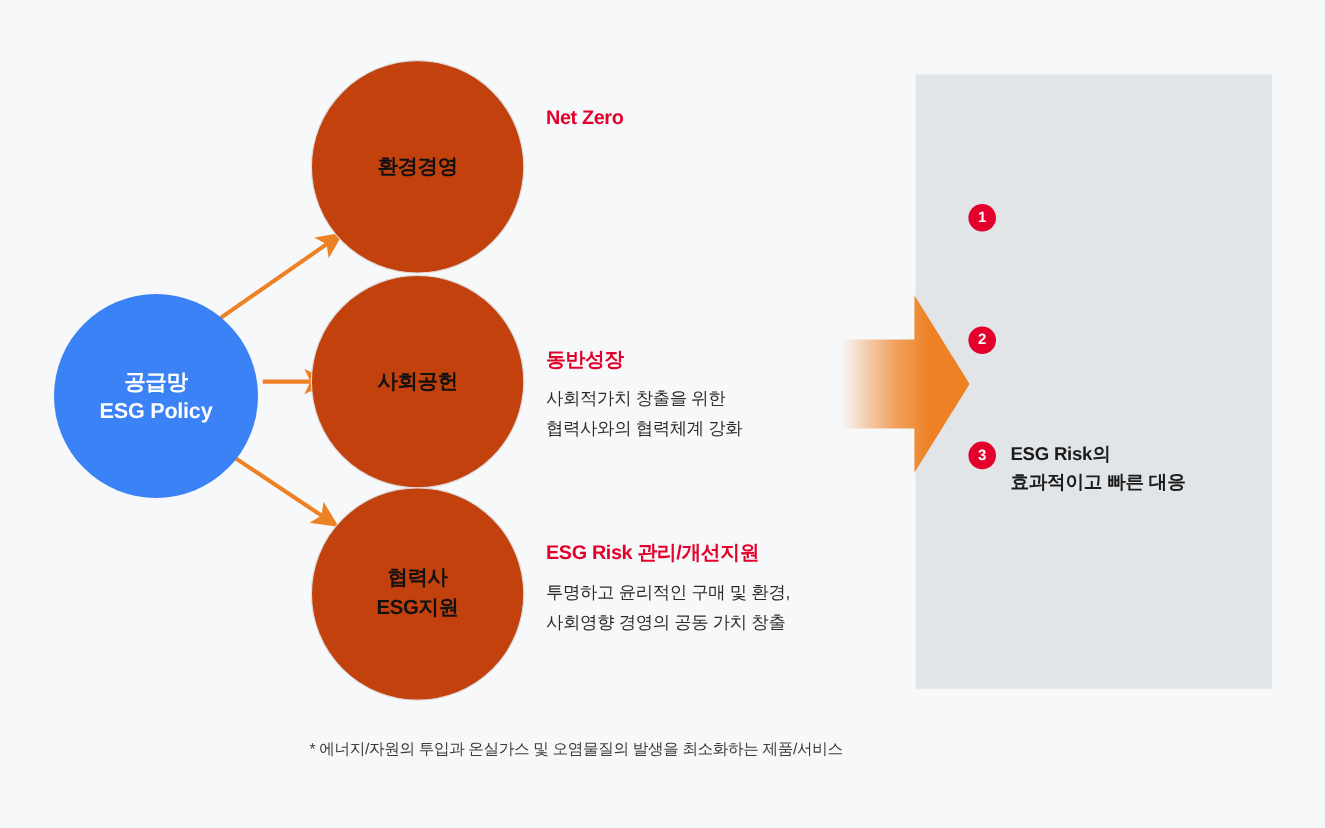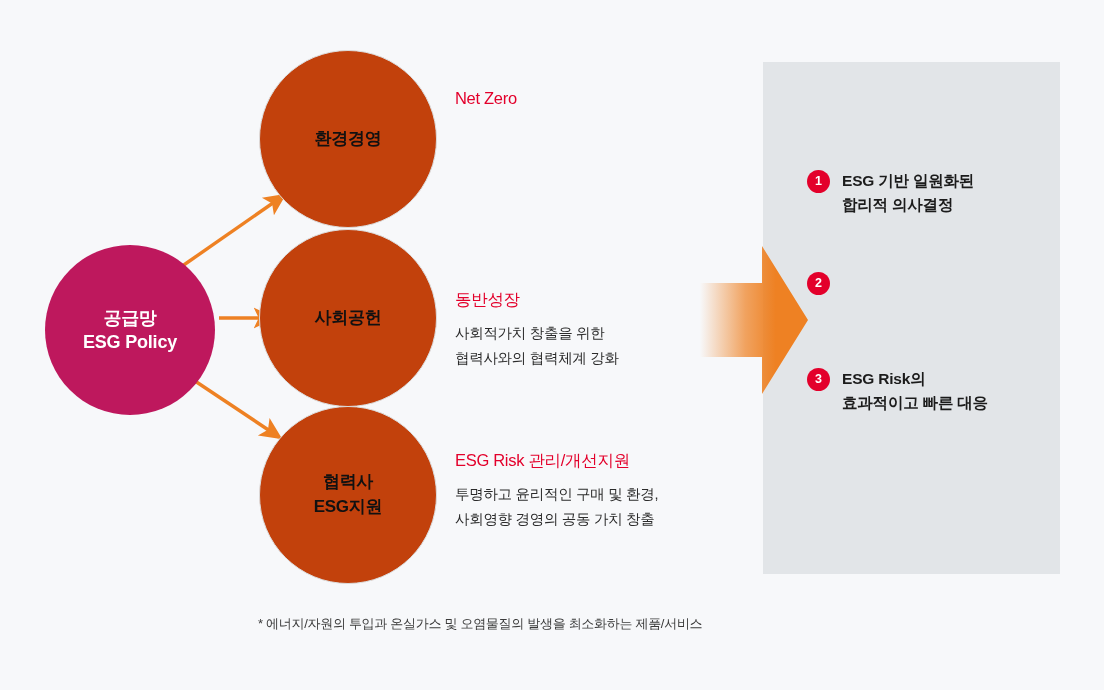--- a/index.html
+++ b/index.html
@@ -72,21 +72,21 @@
   }
 
   
   .hub {
     position: absolute;
     left: 45px;
     top: 245px;
     width: 170px;
     height: 170px;
     border-radius: 50%;
-    background: #be185d;
+    background: #3b82f6;
     display: flex;
     flex-direction: column;
     align-items: center;
     justify-content: center;
     color: #ffffff;
     text-align: center;
     line-height: 1.35;
   }
   .hub-line1 {
     font-size: 18px;
@@ -138,21 +138,21 @@
   
   .pillar-text {
     position: absolute;
     left: 455px;
   }
   .pillar-text.t1 { top: 89px; }
   .pillar-text.t2 { top: 289px; }
   .pillar-text.t3 { top: 450px; }
   .pillar-title {
     font-size: 16.5px;
-    font-weight: normal;
+    font-weight: bold;
     color: #e3002b;
     margin-bottom: 10px;
     letter-spacing: -0.3px;
   }
   .pillar-desc {
     font-size: 14.5px;
     color: #2b2b2b;
     line-height: 1.72;
     white-space: pre-line;
     letter-spacing: -0.3px;
@@ -169,22 +169,20 @@
   }
 </style>
 </head>
 <body>
 
 <div id="stage">
 
   <div class="result-panel">
     <div class="result-item r1">
       <div class="badge">1</div>
-      <div class="result-text">ESG 기반 일원화된
-합리적 의사결정</div>
     </div>
     <div class="result-item r2">
       <div class="badge">2</div>
     </div>
     <div class="result-item r3">
       <div class="badge">3</div>
       <div class="result-text">ESG Risk의
 효과적이고 빠른 대응</div>
     </div>
   </div>

